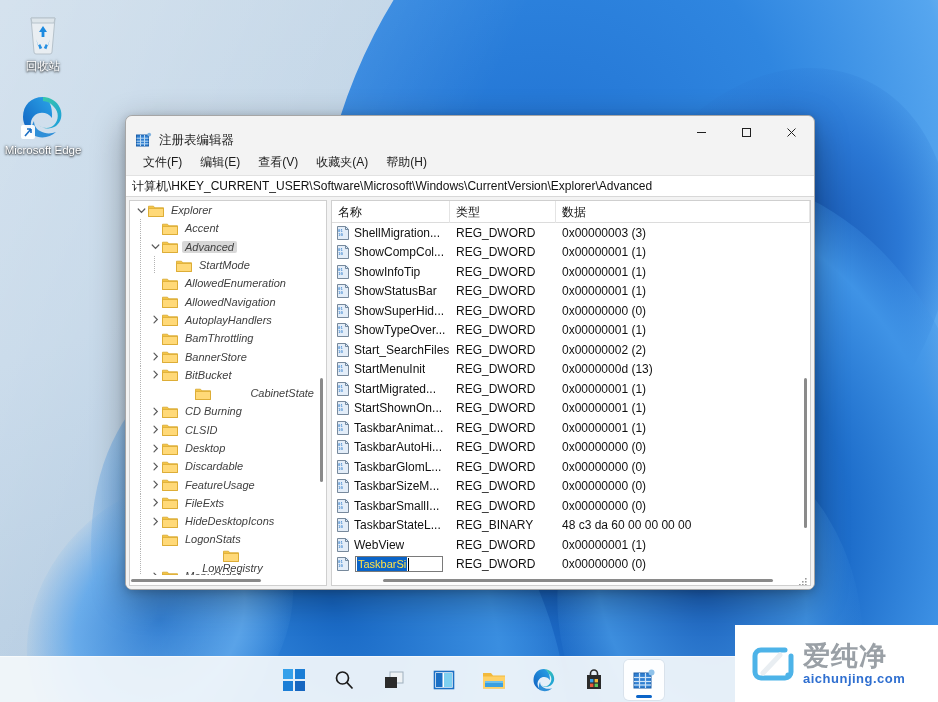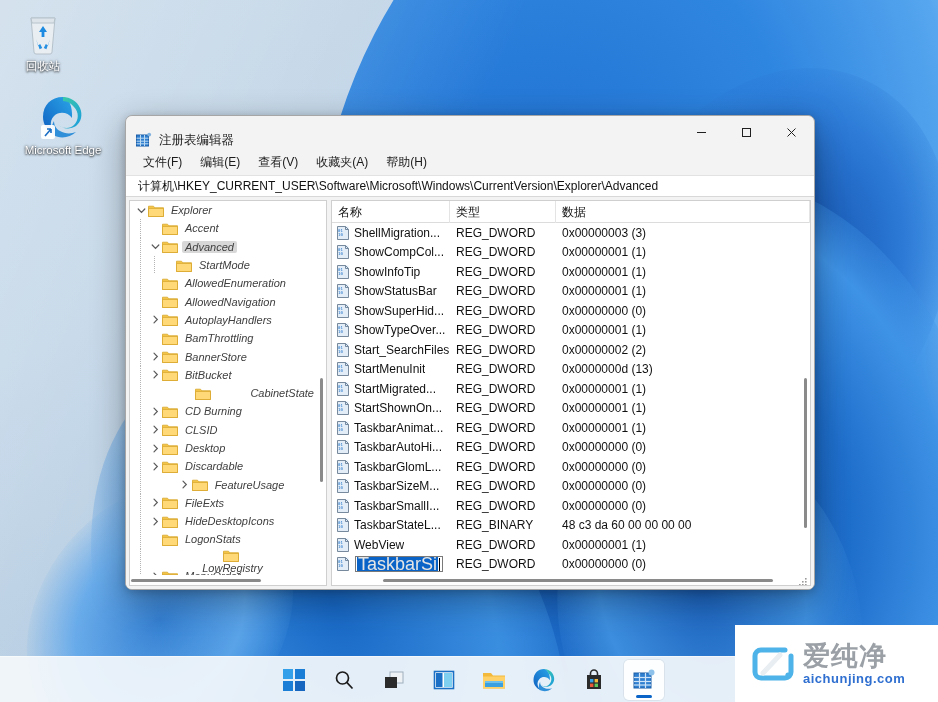--- a/index.html
+++ b/index.html
@@ -34,41 +34,41 @@
     transform: rotate(40deg); }
   .gloss { position:absolute; inset:0;
     background: linear-gradient(115deg, rgba(255,255,255,0.30) 0%, rgba(255,255,255,0) 42%); }
 
   
   .desk-icon { position:absolute; width:78px; text-align:center; user-select:none; }
   .desk-icon .glyph { height:48px; display:flex; align-items:center; justify-content:center; }
   .desk-icon .cap { margin-top:2px; font-size:11.5px; color:#ffffff; line-height:13px;
     text-shadow: 0 1px 2px rgba(0,0,0,.75), 0 0 3px rgba(0,0,0,.65); }
   #icon-recycle { left:4px; top:10px; }
-  #icon-edge { left:4px; top:94px;margin-left:20px; }
+  #icon-edge { left:4px; top:94px; }
 
   
   #regwin { position:absolute; left:125px; top:115px; width:690px; height:475px;
     background:#f3f3f3; border:1px solid #a6a6a6; border-radius:7px;
     box-shadow: 0 10px 34px rgba(0,0,0,.33), 0 2px 8px rgba(0,0,0,.18);
     overflow:hidden; }
 
   #titlebar { height:33px; display:flex; align-items:flex-end; background:#f3f3f3;
     border-radius:7px 7px 0 0; }
   #titlebar .tb-icon { margin-left:9px; width:17px; height:17px; }
   #titlebar .tb-text { margin-left:7px; font-size:12.5px; color:#1b1b1b; }
   .wbtns { margin-left:auto; display:flex; height:33px; }
   .wbtn { width:45px; height:33px; display:flex; align-items:center; justify-content:center;
     font-size:11px; color:#202020; }
 
   #menubar { height:26px; display:flex; align-items:center; padding-left:8px; background:#f3f3f3; }
   .menu-item { font-size:12px; color:#1b1b1b; padding:3px 9px; border-radius:3px; }
 
   #addressbar { height:22px; background:#ffffff; border-top:1px solid #e2e2e2;
-    border-bottom:1px solid #d8d8d8; display:flex; align-items:center; padding:0 12px;
+    border-bottom:1px solid #d8d8d8; display:flex; align-items:center; padding:0 6px;
     font-size:12px; color:#111; white-space:nowrap; overflow:hidden; }
 
   #panes { position:absolute; left:0; right:0; top:82px; bottom:0; display:flex;
     background:#f3f3f3; padding:2px 3px 3px 3px; }
 
   .pane { background:#ffffff; border:1px solid #cfcfcf; position:relative; overflow:hidden; }
   #treepane { width:198px; flex:none; }
   #splitter { width:4px; flex:none; cursor:col-resize; }
   #listpane { flex:1; }
 
@@ -97,21 +97,21 @@
   .lrow { height:19.5px; display:flex; align-items:center; font-size:12px; color:#111;
     white-space:nowrap; }
   .lrow .c-name { width:118px; flex:none; display:flex; align-items:center; padding-left:4px;
     overflow:hidden; }
   .lrow .c-type { width:106px; flex:none; padding-left:6px; }
   .lrow .c-data { flex:1; padding-left:6px; }
   .vicon { width:14px; height:14px; flex:none; margin-right:4px; }
   .nametxt { overflow:hidden; text-overflow:clip; }
   .editbox { display:inline-flex; align-items:center; border:1px solid #7a7a7a; background:#fff;
     height:16px; padding:0 1px; margin-left:1px; width:88px; }
-  .editbox .seltxt { background:#0a64c8; color:#e5e5e5; font-size:18px; line-height:14px; padding:0 1px; }
+  .editbox .seltxt { background:#0a64c8; color:#fde047; font-size:11px; line-height:14px; padding:0 1px; }
   .caret { width:1px; height:13px; background:#000; margin-left:1px; }
 
   
   .vsb { position:absolute; right:1px; top:1px; bottom:11px; width:8px; }
   .vsb .thumb { position:absolute; left:2.5px; width:3px; background:#8a8a8a; border-radius:2px; }
   .hsb { position:absolute; left:1px; right:10px; bottom:1px; height:8px; }
   .hsb .thumb { position:absolute; top:2.5px; height:3px; background:#8a8a8a; border-radius:2px; }
   .grip { position:absolute; right:2px; bottom:2px; width:10px; height:10px; }
 
   
@@ -401,21 +401,21 @@
               <svg width="9" height="9" viewBox="0 0 9 9">
                 <path d="M3 1.2 L6.3 4.5 L3 7.8" fill="none" stroke="#5a5a5a" stroke-width="1.2" stroke-linecap="round"></path>
               </svg>
             </span>
             <span class="fold"><svg width="16" height="13" viewBox="0 0 16 13">
                 <path d="M0.5 2.2 h5 l1.3 1.6 h8.7 v8.7 h-15 Z" fill="#f7c84a" stroke="#d8a72c" stroke-width=".8"></path>
                 <path d="M0.5 4.4 h15 v8.1 h-15 Z" fill="#ffd978" stroke="#d8a72c" stroke-width=".8"></path>
               </svg></span>
             <span class="tlabel">Discardable</span>
           </div>
-          <div class="tnode" style="padding-left: 18px; justify-content: center;">
+          <div class="tnode" style="padding-left: 18px;">
             <div class="tdots" style="left: 10px;"></div>
             <span class="arrow">
               <svg width="9" height="9" viewBox="0 0 9 9">
                 <path d="M3 1.2 L6.3 4.5 L3 7.8" fill="none" stroke="#5a5a5a" stroke-width="1.2" stroke-linecap="round"></path>
               </svg>
             </span>
             <span class="fold"><svg width="16" height="13" viewBox="0 0 16 13">
                 <path d="M0.5 2.2 h5 l1.3 1.6 h8.7 v8.7 h-15 Z" fill="#f7c84a" stroke="#d8a72c" stroke-width=".8"></path>
                 <path d="M0.5 4.4 h15 v8.1 h-15 Z" fill="#ffd978" stroke="#d8a72c" stroke-width=".8"></path>
               </svg></span>

